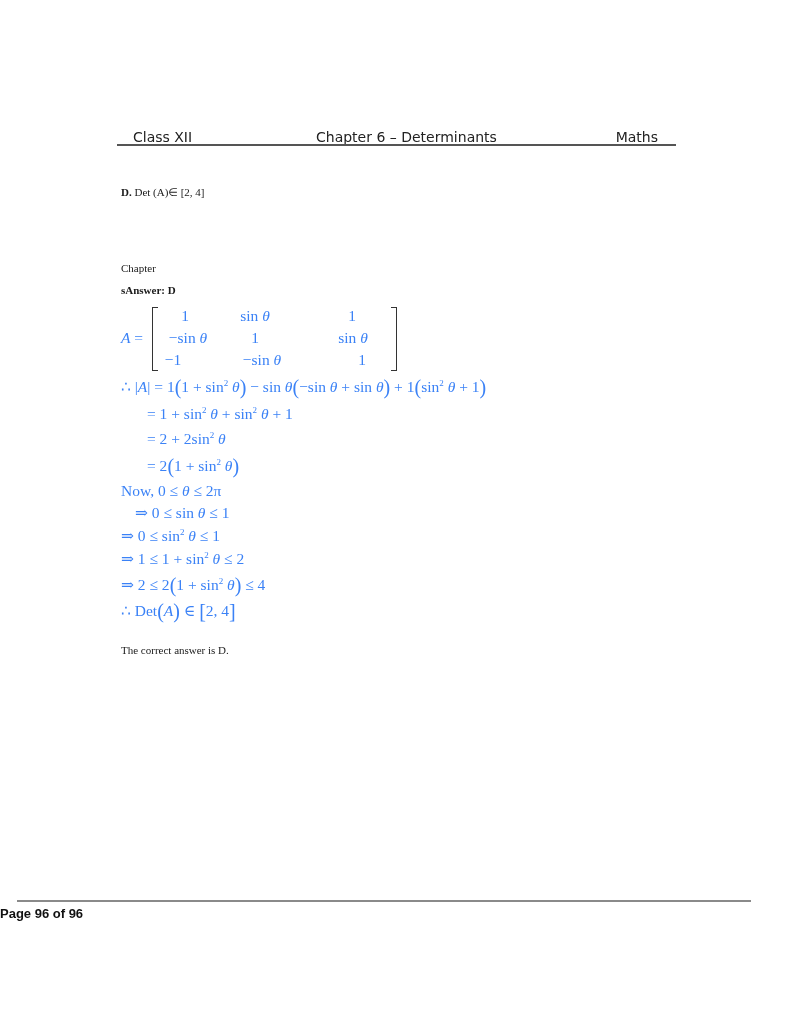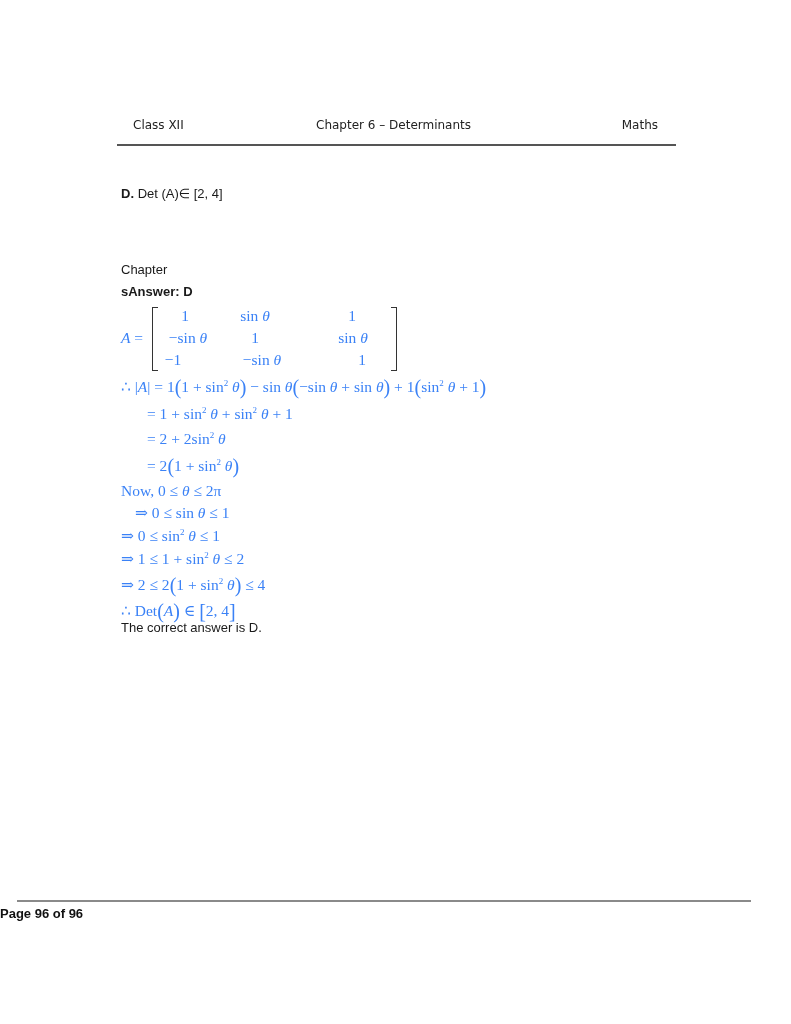--- a/index.html
+++ b/index.html
@@ -1,22 +1,22 @@
 <!DOCTYPE html>
 <html><head>
   <meta charset="utf-8">
   <style>
     html, body { margin: 0; padding: 0; background: #ffffff; }
     body { width: 791px; height: 1024px; position: relative; overflow: hidden; color: #1a1a1a; }
-    .header { position: absolute; left: 117px; top: 118px; width: 559px; height: 16px; font-family: "DejaVu Sans", sans-serif; font-size: 12px; color: #222; }
+    .header { position: absolute; left: 117px; top: 129px; width: 559px; height: 16px; font-family: "DejaVu Sans", sans-serif; font-size: 14px; color: #222; }
     .header .left { position: absolute; left: 16px; top: 0; }
     .header .center { position: absolute; left: 199px; top: 0; }
     .header .right { position: absolute; right: 18px; top: 0; }
     .header-rule { position: absolute; left: 117px; top: 144px; width: 559px; height: 2px; background: #555; }
-    .text { position: absolute; left: 121px; font-family: Liberation Sans, sans-serif; font-size: 13px; color: #1a1a1a; }
+    .text { position: absolute; left: 121px; font-family: Liberation Serif, serif; font-size: 11px; color: #1a1a1a; }
     .bold { font-weight: bold; }
     .math { position: absolute; font-family: "Liberation Serif", "DejaVu Serif", serif; font-size: 15.5px; color: #3b82f6; white-space: nowrap; }
     .math i { font-style: italic; }
     sup { font-size: 9px; vertical-align: 6px; line-height: 0; }
     .matrix-wrap { position: absolute; left: 121px; top: 305px; height: 66px; }
     .matrix-label { position: absolute; left: 0; top: 24px; }
     .bracket { position: absolute; top: 2px; width: 5px; height: 62px; border: 1.2px solid #333; }
     .bracket.l { left: 31px; border-right: none; }
     .bracket.r { left: 270px; border-left: none; }
     .cell { position: absolute; text-align: center; }
@@ -61,16 +61,16 @@
 <div class="math" style="left:147px;top:405px;">= 1 + sin<sup>2</sup> <i>θ</i> + sin<sup>2</sup> <i>θ</i> + 1</div>
 <div class="math" style="left:147px;top:430px;">= 2 + 2sin<sup>2</sup> <i>θ</i></div>
 <div class="math" style="left:147px;top:455px;">= 2<span class="big">(</span>1 + sin<sup>2</sup> <i>θ</i><span class="big">)</span></div>
 <div class="math" style="left:121px;top:482px;">Now, 0 ≤ <i>θ</i> ≤ 2π</div>
 <div class="math" style="left:121px;top:504px;margin-left:14px;">⇒ 0 ≤ sin <i>θ</i> ≤ 1</div>
 <div class="math" style="left:121px;top:527px;">⇒ 0 ≤ sin<sup>2</sup> <i>θ</i> ≤ 1</div>
 <div class="math" style="left:121px;top:550px;">⇒ 1 ≤ 1 + sin<sup>2</sup> <i>θ</i> ≤ 2</div>
 <div class="math" style="left:121px;top:574px;">⇒ 2 ≤ 2<span class="big">(</span>1 + sin<sup>2</sup> <i>θ</i><span class="big">)</span> ≤ 4</div>
 <div class="math" style="left:121px;top:600px;">∴ Det<span class="big">(</span><i>A</i><span class="big">)</span> ∈ <span class="big">[</span>2, 4<span class="big">]</span></div>
 
-<div class="text" style="top:620px;">The correct answer is D.</div>
+<div class="text" style="top:644px;">The correct answer is D.</div>
 
 <div class="footer-rule"></div>
 <div class="footer">Page 96 of 96</div>
 
 </body></html>

